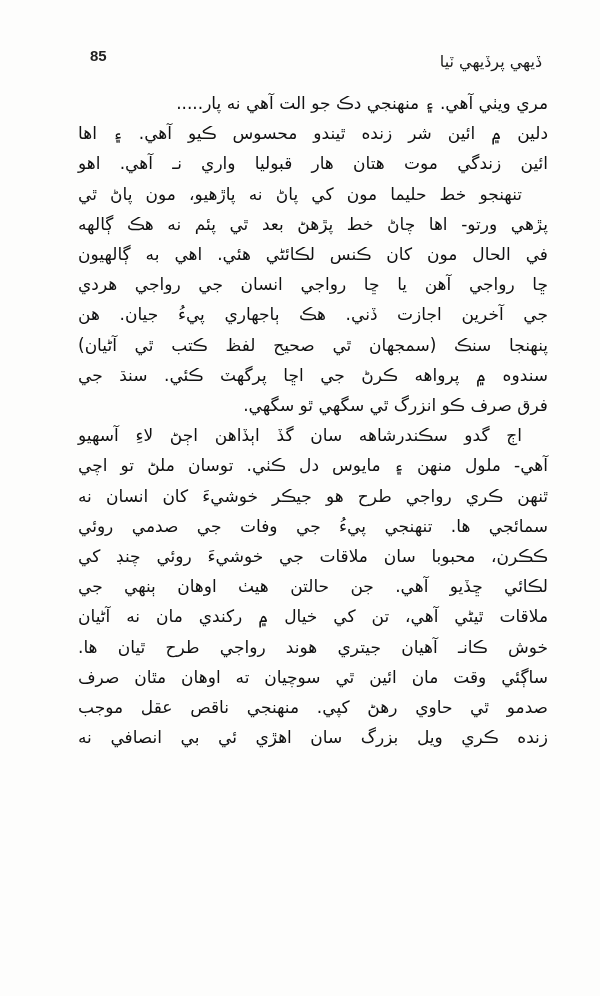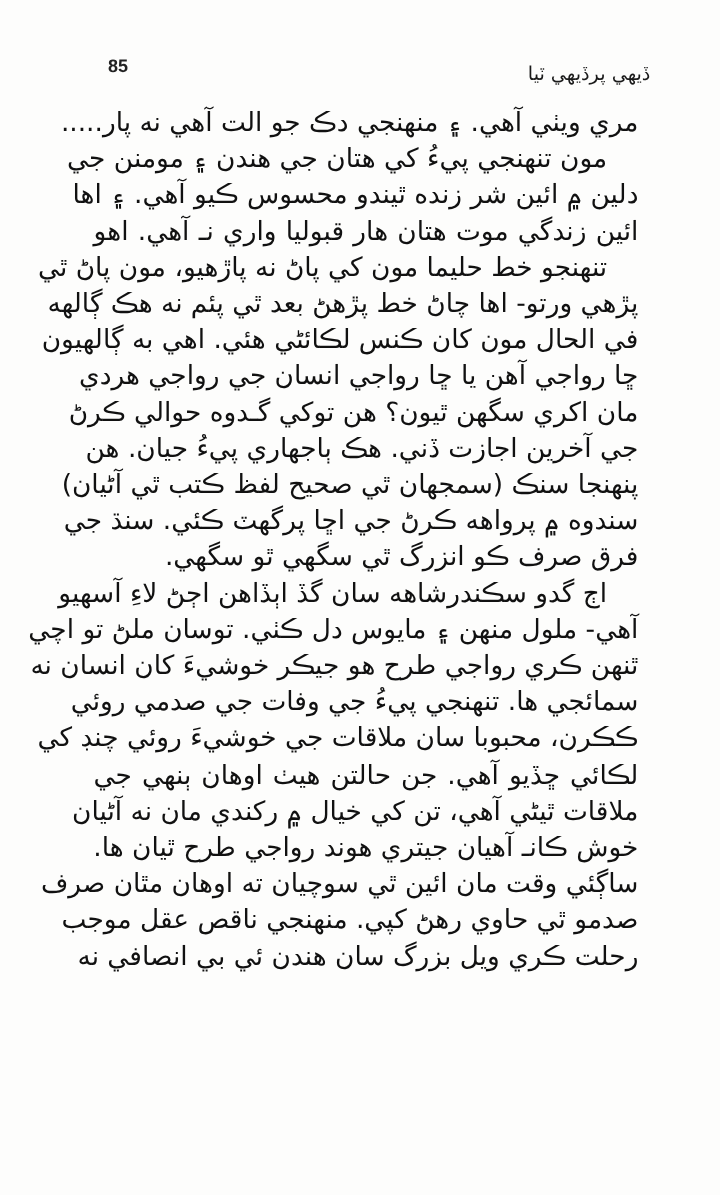--- a/index.html
+++ b/index.html
@@ -30,25 +30,25 @@
       right: 58px;
       top: 52px;
       direction: rtl;
       font-size: 16px;
       color: #1a1a1a;
       text-align: center;
     }
     .body-text {
       position: absolute;
       left: 78px;
-      right: 68px;
+      right: 52px;
       top: 88px;
       direction: rtl;
       text-align: justify;
-      font-size: 22px;
+      font-size: 17px;
       line-height: 30.2px;
     }
     .para {
       margin: 0;
     }
     .line {
       display: block;
       text-align-last: justify;
       white-space: nowrap;
     }
@@ -63,41 +63,39 @@
 <body>
 
 <div class="page-number">85</div>
 <div class="running-header">ڏيهي پرڏيهي ٽيا</div>
 
 <div class="body-text">
   <p class="para">
     <span class="line last">مري ويٺي آهي. ۽ منهنجي دڪ جو الت آهي نه پار.....</span>
   </p>
   <p class="para">
-    <span class="line indent">مون تنهنجي پيءُ کي هتان جي هندن ۽ مومنن جي</span>
     <span class="line">دلين ۾ ائين شر زنده ٿيندو محسوس ڪيو آهي. ۽ اها</span>
     <span class="line">ائين زندگي موت هتان هار قبوليا واري نـ آهي. اهو</span>
   </p>
   <p class="para">
     <span class="line indent">تنهنجو خط حليما مون کي پاڻ نه پاڙهيو، مون پاڻ ٿي</span>
     <span class="line">پڙهي ورتو- اها چاڻ خط پڙهڻ بعد ٿي پئم نه هڪ ڳالهه</span>
     <span class="line">في الحال مون کان ڪنس لڪائڻي هئي. اهي به ڳالهيون</span>
     <span class="line">ڇا رواجي آهن يا ڇا رواجي انسان جي رواجي هردي</span>
-    <span class="line">مان اکري سگهن ٿيون؟ هن توکي گـدوه حوالي ڪرڻ</span>
     <span class="line">جي آخرين اجازت ڏني. هڪ ٻاجهاري پيءُ جيان. هن</span>
     <span class="line">پنهنجا سنڪ (سمجهان ٿي صحيح لفظ ڪتب ٿي آڻيان)</span>
     <span class="line">سندوه ۾ پرواهه ڪرڻ جي اڇا پرگهٽ ڪئي. سنڌ جي</span>
     <span class="line last">فرق صرف ڪو انزرگ ٿي سگهي ٿو سگهي.</span>
   </p>
   <p class="para">
     <span class="line indent">اڄ گدو سڪندرشاهه سان گڏ اٻڏاهن اڄڻ لاءِ آسهيو</span>
     <span class="line">آهي- ملول منهن ۽ مايوس دل ڪٺي. توسان ملڻ تو اچي</span>
     <span class="line">ٿنهن ڪري رواجي طرح هو جيڪر خوشيءَ کان انسان نه</span>
     <span class="line">سمائجي ها. تنهنجي پيءُ جي وفات جي صدمي روئي</span>
     <span class="line">ڪڪرن، محبوبا سان ملاقات جي خوشيءَ روئي چنڊ کي</span>
     <span class="line">لڪائي ڇڏيو آهي. جن حالتن هيٺ اوهان ٻنهي جي</span>
     <span class="line">ملاقات ٿيڻي آهي، تن کي خيال ۾ رکندي مان نه آڻيان</span>
     <span class="line">خوش ڪانـ آهيان جيتري هوند رواجي طرح ٿيان ها.</span>
     <span class="line">ساڳئي وقت مان ائين ٿي سوچيان ته اوهان مٿان صرف</span>
     <span class="line">صدمو ٿي حاوي رهڻ کپي. منهنجي ناقص عقل موجب</span>
-    <span class="line">رحلت ڪري ويل بزرگ سان هندن ئي بي انصافي نه</span>
+    <span class="line">زنده ڪري ويل بزرگ سان اهڙي ئي بي انصافي نه</span>
   </p>
 </div>
 
 </body></html>

